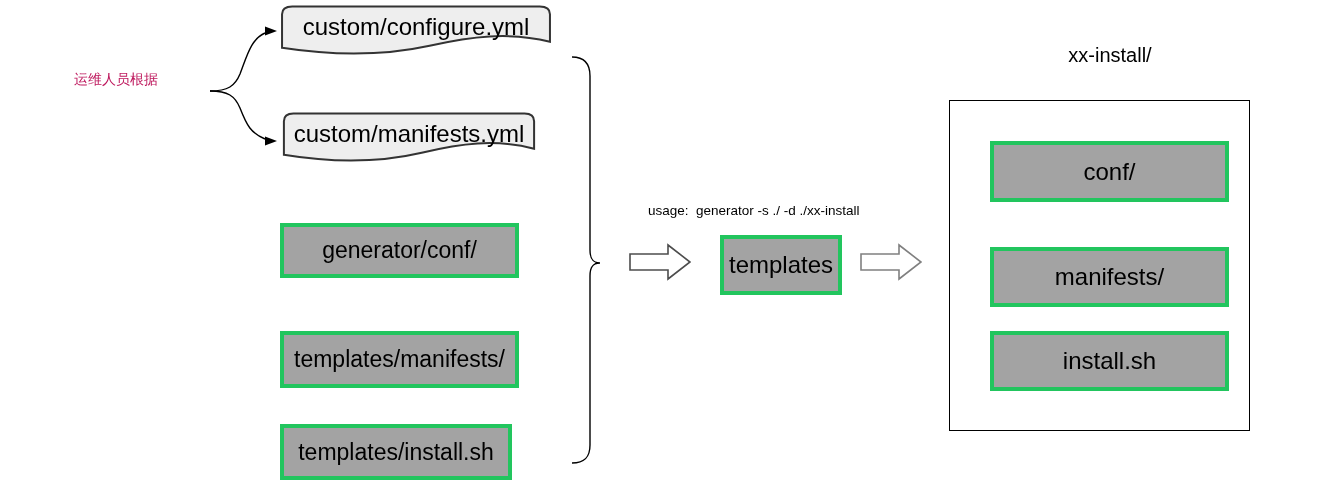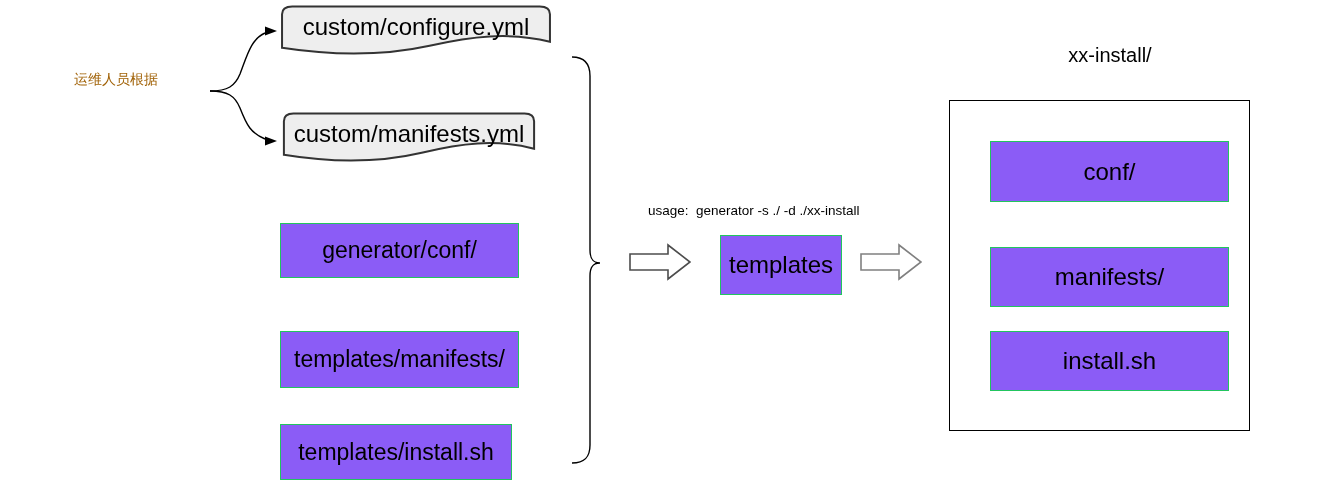--- a/index.html
+++ b/index.html
@@ -3,36 +3,36 @@
 <meta charset="utf-8">
 <style>
   html,body{margin:0;padding:0;background:#ffffff;}
   .canvas{
     position:relative;width:1340px;height:492px;background:#ffffff;
     font-family:"Liberation Sans", sans-serif;color:#000;overflow:hidden;
   }
   .overlay{position:absolute;left:0;top:0;width:1340px;height:492px;pointer-events:none;}
   .node{
     position:absolute;display:flex;align-items:center;justify-content:center;
-    background:#8b5cf6;border:1px solid #22c55e;box-sizing:border-box;
+    background:#a3a3a3;border:4px solid #22c55e;box-sizing:border-box;
     font-size:23px;white-space:nowrap;text-align:center;
   }
   .container-box{
     position:absolute;background:#ffffff;border:1px solid #000000;box-sizing:border-box;
   }
   .doc{position:absolute;}
   .doc svg{position:absolute;left:0;top:0;width:100%;height:100%;}
   .doc .doc-label{
     position:absolute;left:0;right:0;top:4px;bottom:12px;
     display:flex;align-items:center;justify-content:center;
     font-size:24px;white-space:nowrap;
   }
   .cn-label{
     position:absolute;left:36px;top:70px;width:160px;text-align:center;
-    font-size:14px;line-height:19px;color:#a16207;
+    font-size:14px;line-height:19px;color:#be185d;
   }
   .usage-label{
     position:absolute;left:648px;top:203px;font-size:13.5px;white-space:pre;color:#000;
   }
   .dir-title{
     position:absolute;left:960px;top:44px;width:300px;text-align:center;
     font-size:20px;color:#000;
   }
 </style>
 </head>

